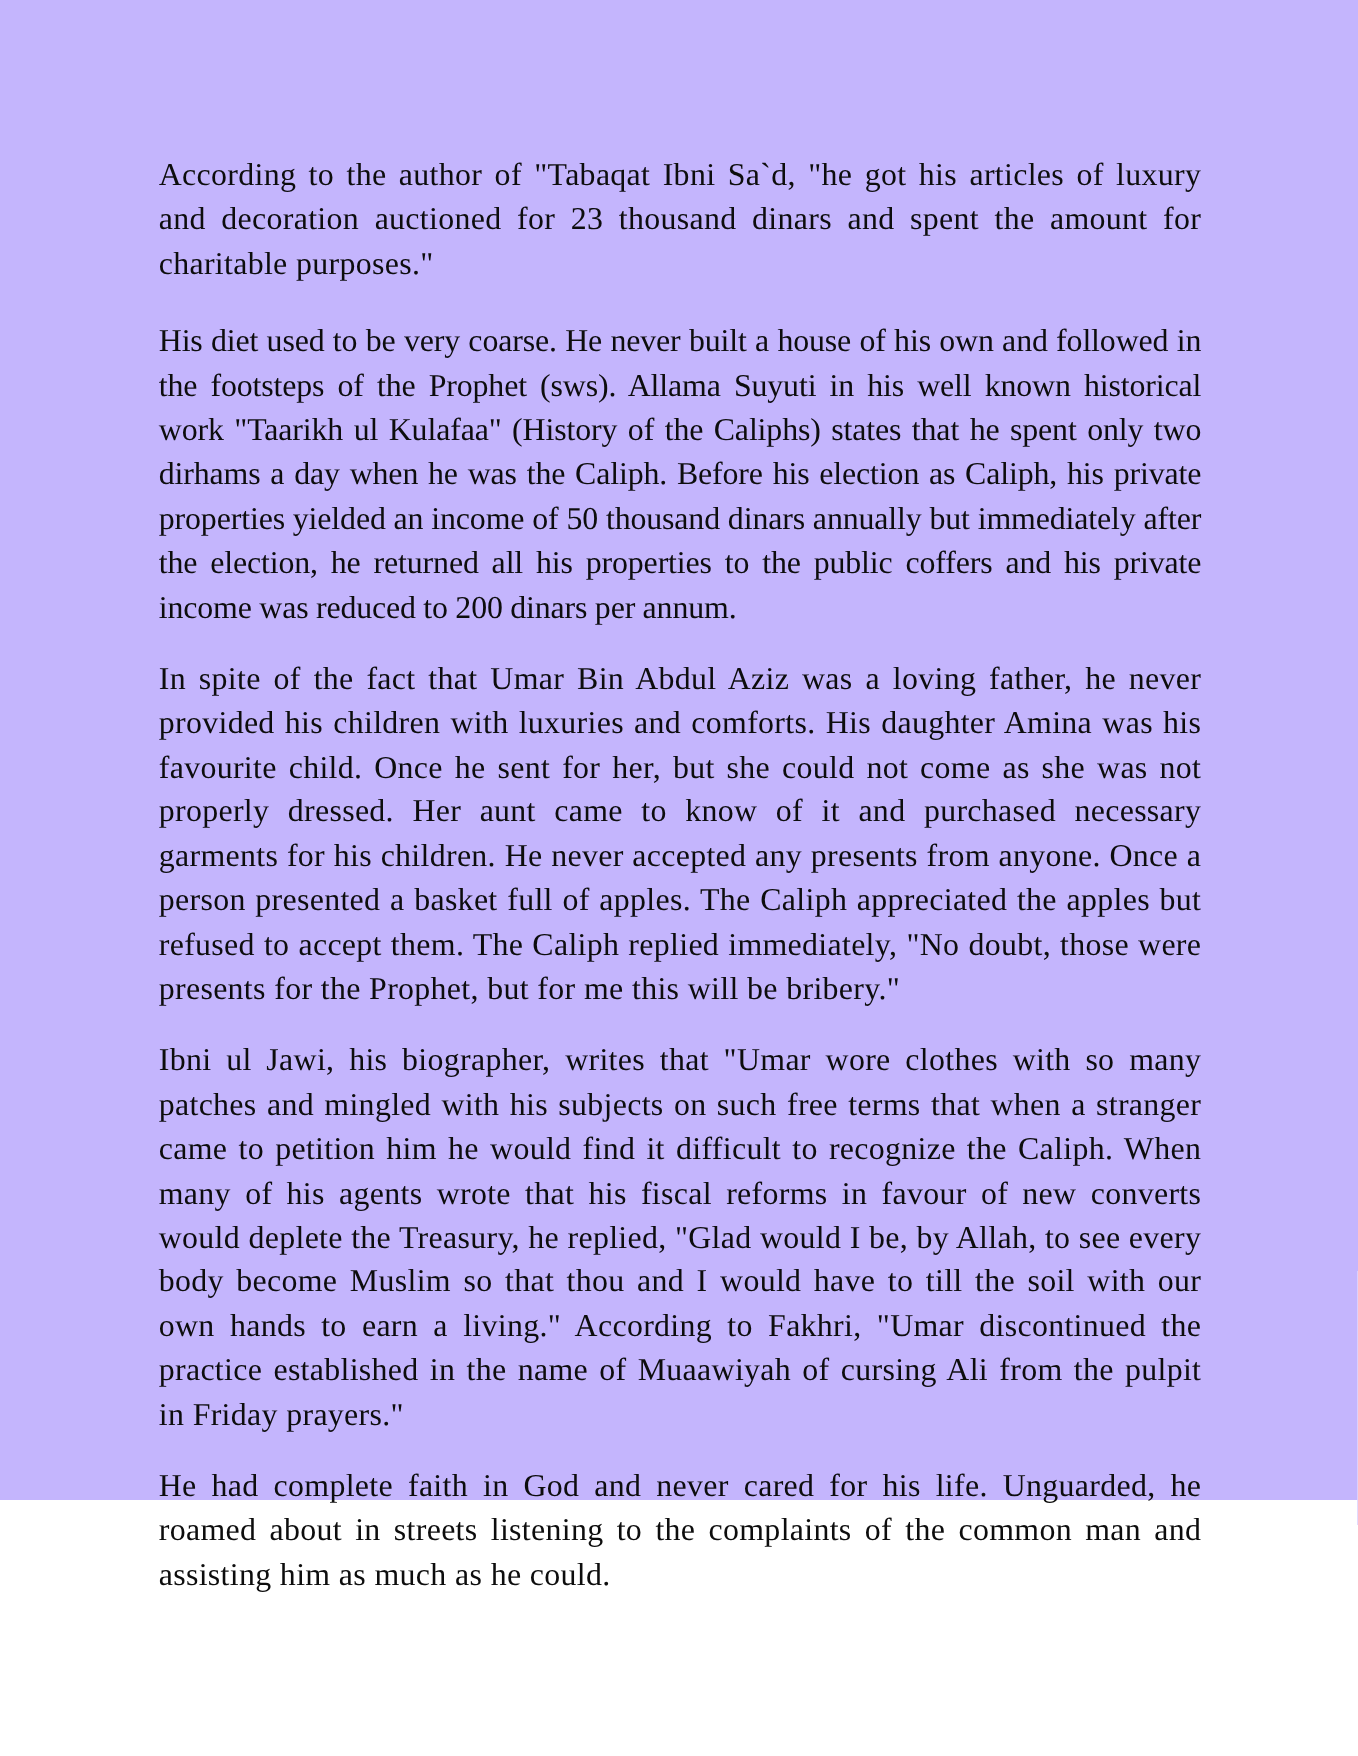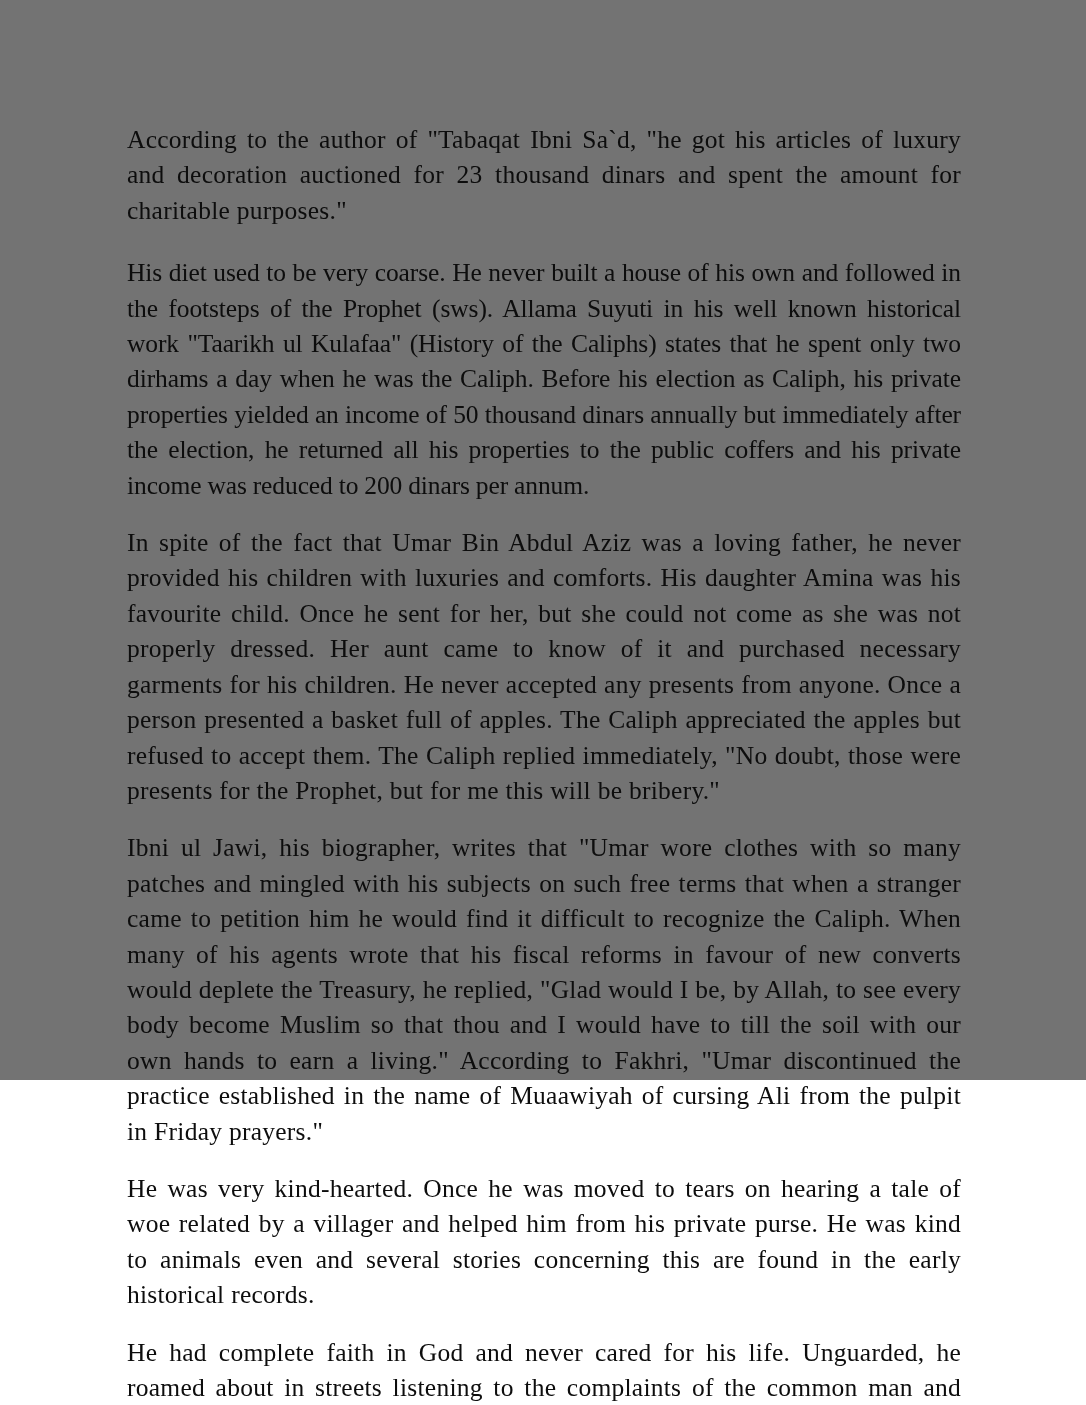--- a/index.html
+++ b/index.html
@@ -12,22 +12,22 @@
     height: 1405px;
     background: #ffffff;
     font-family: "Liberation Serif", "DejaVu Serif", serif;
     color: #000000;
     overflow: hidden;
   }
 
   .page {
     position: relative;
     width: 1086px;
-    height: 1080px;
-    background: #737373;
+    height: 1200px;
+    background: #c4b5fd;
     box-sizing: border-box;
   }
 
   .text-column {
     position: absolute;
     left: 127px;
     top: 122px;
     width: 834px;
   }
 
@@ -61,18 +61,17 @@
   <div class="text-column">
 
     <p class="para">According to the author of "Tabaqat Ibni Sa`d, "he got his articles of luxury and decoration auctioned for 23 thousand dinars and spent the amount for charitable purposes."</p>
 
     <p class="para dense">His diet used to be very coarse. He never built a house of his own and followed in the footsteps of the Prophet (sws). Allama Suyuti in his well known historical work "Taarikh ul Kulafaa" (History of the Caliphs) states that he spent only two dirhams a day when he was the Caliph. Before his election as Caliph, his private properties yielded an income of 50 thousand dinars annually but immediately after the election, he returned all his properties to the public coffers and his private income was reduced to 200 dinars per annum.</p>
 
     <p class="para">In spite of the fact that Umar Bin Abdul Aziz was a loving father, he never provided his children with luxuries and comforts. His daughter Amina was his favourite child. Once he sent for her, but she could not come as she was not properly dressed. Her aunt came to know of it and purchased necessary garments for his children. He never accepted any presents from anyone. Once a person presented a basket full of apples. The Caliph appreciated the apples but refused to accept them. The Caliph replied immediately, "No doubt, those were presents for the Prophet, but for me this will be bribery."</p>
 
     <p class="para">Ibni ul Jawi, his biographer, writes that "Umar wore clothes with so many patches and mingled with his subjects on such free terms that when a stranger came to petition him he would find it difficult to recognize the Caliph. When many of his agents wrote that his fiscal reforms in favour of new converts would deplete the Treasury, he replied, "Glad would I be, by Allah, to see every body become Muslim so that thou and I would have to till the soil with our own hands to earn a living." According to Fakhri, "Umar discontinued the practice established in the name of Muaawiyah of cursing Ali from the pulpit in Friday prayers."</p>
 
-    <p class="para">He was very kind-hearted. Once he was moved to tears on hearing a tale of woe related by a villager and helped him from his private purse. He was kind to animals even and several stories concerning this are found in the early historical records.</p>
 
     <p class="para">He had complete faith in God and never cared for his life. Unguarded, he roamed about in streets listening to the complaints of the common man and assisting him as much as he could.</p>
 
   </div>
 </div>
 
 </body></html>

